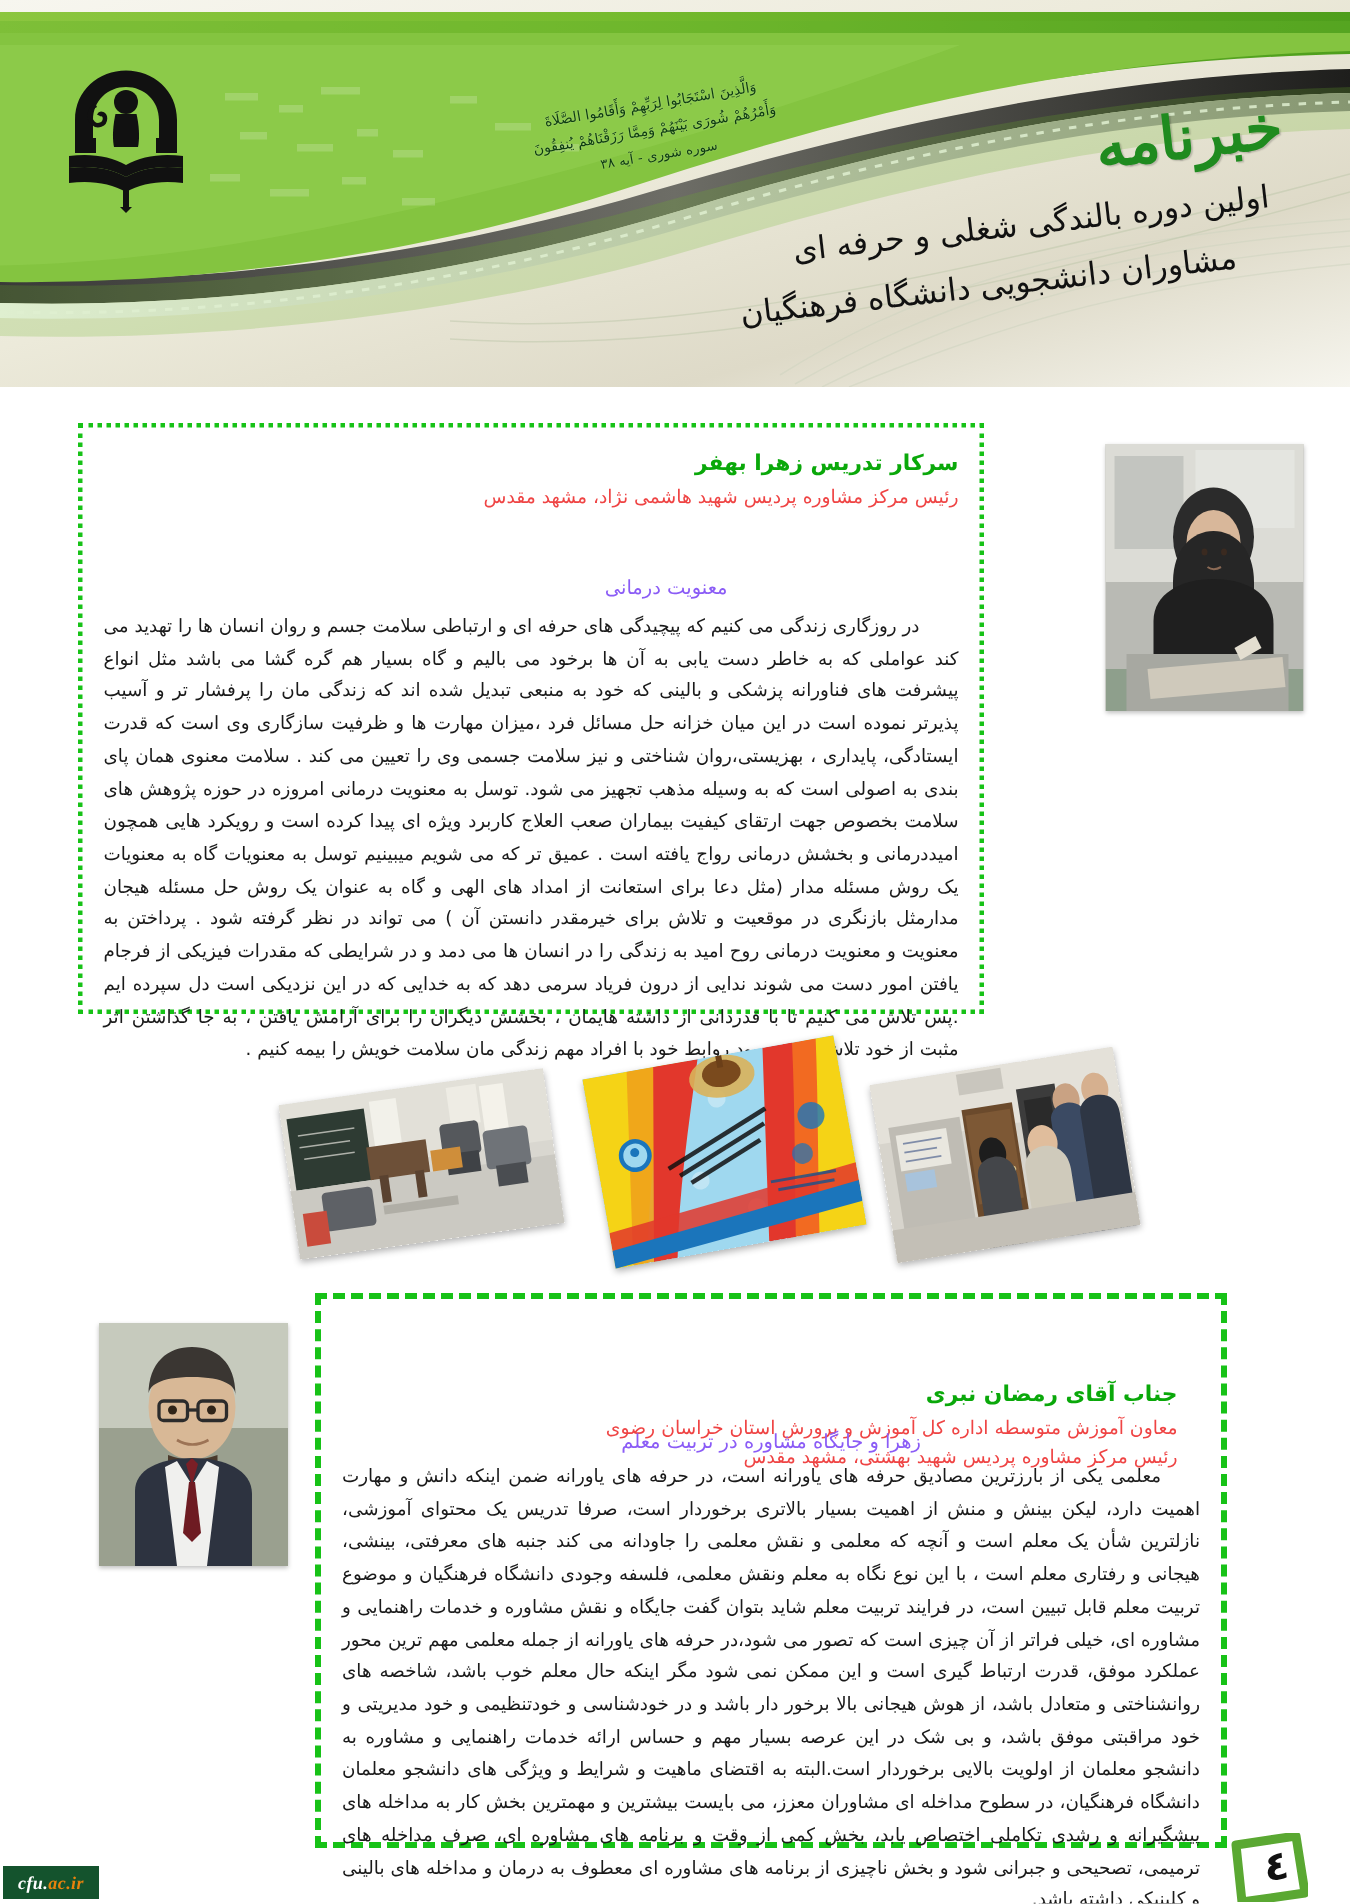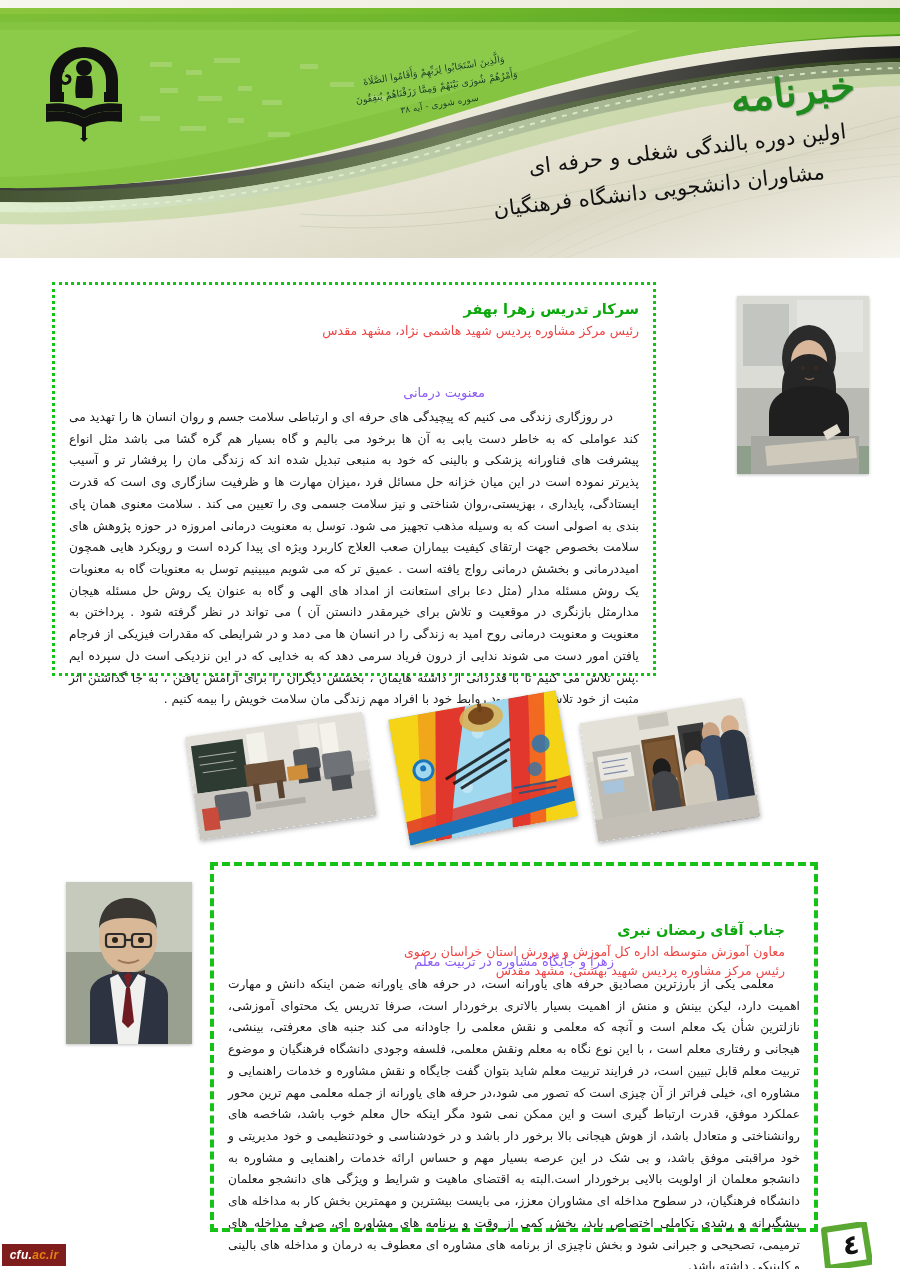--- a/index.html
+++ b/index.html
@@ -71,23 +71,23 @@
   .p2{left:66px;top:882px;width:126px;height:162px;}
 
   
   .photo{position:absolute;overflow:hidden;box-shadow:0 2px 5px rgba(0,0,0,.3);}
   .ph1{left:192px;top:724px;width:178px;height:104px;transform:rotate(-8deg);}
   .ph2{left:398px;top:704px;width:170px;height:128px;transform:rotate(-10deg);}
   .ph3{left:588px;top:710px;width:164px;height:120px;transform:rotate(-9deg);}
 
   
   .watermark{position:absolute;left:2px;top:1244px;width:64px;height:22px;
-      background:#7f1d1d;color:#fff;font-size:12px;font-weight:bold;font-style:italic;
+      background:#14532d;color:#fff;font-size:12px;font-weight:bold;font-style:italic;
       display:flex;align-items:center;justify-content:center;letter-spacing:.3px;
-      direction:ltr;font-family:Liberation Sans, sans-serif;}
+      direction:ltr;font-family:Liberation Serif, serif;}
   .watermark .w-a{color:#ffffff;}
   .watermark .w-b{color:#e8820c;}
 
   .pagebox{position:absolute;left:818px;top:1222px;width:54px;height:46px;}
   .pagenum{position:absolute;left:836px;top:1228px;width:30px;height:34px;
       color:#111;font-size:27px;font-weight:bold;text-align:center;
       line-height:34px;transform:rotate(-6deg);
       font-family:"DejaVu Sans","Liberation Sans",sans-serif;}
 </style>
 </head>

